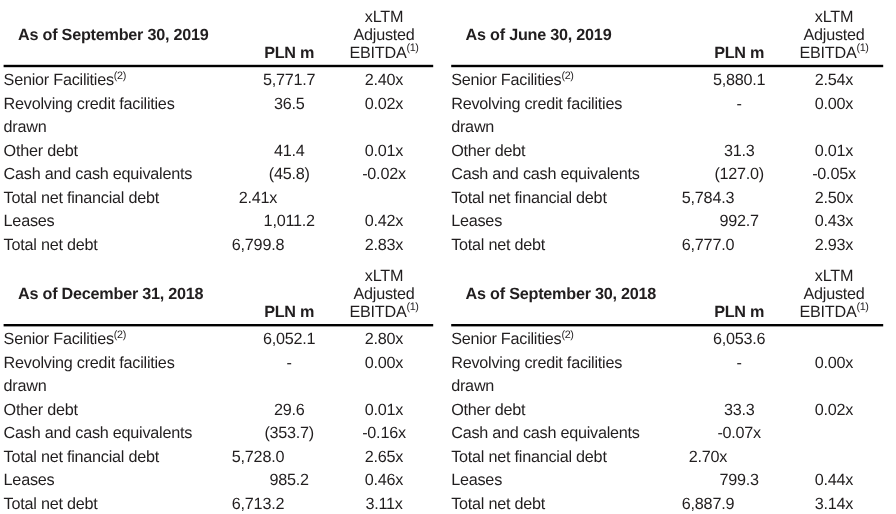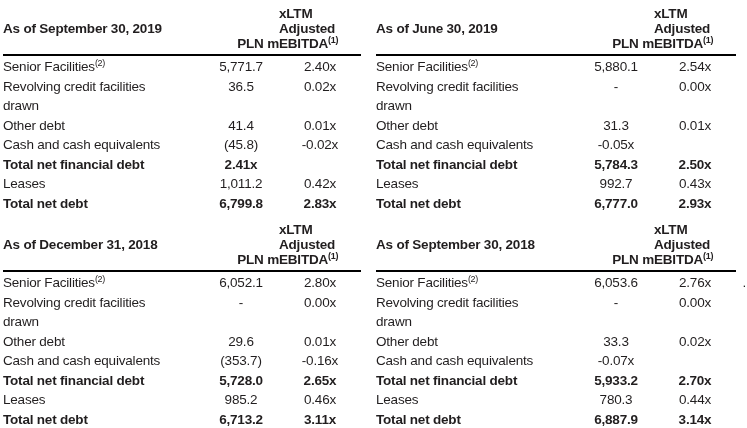--- a/index.html
+++ b/index.html
@@ -23,46 +23,47 @@
     border-bottom: 2px solid #000000;
     padding-bottom: 3px;
   }
   .title {
     font-weight: 700;
     font-size: 13.5px;
     letter-spacing: -0.2px;
     white-space: nowrap;
     padding-bottom: 15px;
     line-height: 15px;
+    margin-left: 12px;
   }
   .hdr-pln {
     font-weight: 700;
     font-size: 13.5px;
     letter-spacing: -0.2px;
-    text-align: right;
+    text-align: center;
     line-height: 15px;
   }
   .hdr-x {
-    font-weight: 700;
-    font-size: 13.5px;
-    letter-spacing: -0.2px;
-    text-align: left;
+    font-weight: 400;
+    font-size: 13.5px;
+    letter-spacing: -0.2px;
+    text-align: center;
     line-height: 15px;
   }
   sup { font-size: 9px; line-height: 0; vertical-align: super; letter-spacing: -0.3px; }
 
   .rows { padding-top: 1px; }
   .row {
     display: grid;
     grid-template-columns: 1fr 76px 82px;
     font-size: 13.5px;
     letter-spacing: -0.2px;
     line-height: 19.5px;
   }
-  .row.bold { font-weight: 700; }
+  .row.bold { font-weight: 400; gap: 26px; }
   .c-label { white-space: pre-line; padding-right: 6px; }
   .c-num { text-align: center; position: relative; }
   .stray { position: absolute; right: -10px; top: 0; }
 </style>
 </head>
 <body>
 
 <div class="sheet" id="sheet">
     <section class="tbl" style="left: 3px; top: 6px;">
     <div class="hdr">
@@ -134,20 +135,21 @@
     <div class="c-num">-</div>
     <div class="c-num"><span>0.00x</span><span class="stray"></span></div>
   </div>
         <div class="row">
     <div class="c-label"><span>Other debt</span><sup></sup></div>
     <div class="c-num">31.3</div>
     <div class="c-num"><span>0.01x</span><span class="stray"></span></div>
   </div>
         <div class="row">
     <div class="c-label"><span>Cash and cash equivalents</span><sup></sup></div>
+    <div class="c-num">(127.0)</div>
     <div class="c-num"><span>-0.05x</span><span class="stray"></span></div>
   </div>
         <div class="row bold">
     <div class="c-label"><span>Total net financial debt</span><sup></sup></div>
     <div class="c-num">5,784.3</div>
     <div class="c-num"><span>2.50x</span><span class="stray"></span></div>
   </div>
         <div class="row">
     <div class="c-label"><span>Leases</span><sup></sup></div>
     <div class="c-num">992.7</div>
@@ -216,45 +218,43 @@
       <div class="hdr-x">
         <div>xLTM</div>
         <div>Adjusted</div>
         <div><span>EBITDA</span><sup>(1)</sup></div>
       </div>
     </div>
     <div class="rows">
         <div class="row">
     <div class="c-label"><span>Senior Facilities</span><sup>(2)</sup></div>
     <div class="c-num">6,053.6</div>
-    <div class="c-num"><span>2.76x</span><span class="stray">.</span></div>
   </div>
         <div class="row">
     <div class="c-label"><span>Revolving credit facilities
 drawn</span><sup></sup></div>
     <div class="c-num">-</div>
     <div class="c-num"><span>0.00x</span><span class="stray"></span></div>
   </div>
         <div class="row">
     <div class="c-label"><span>Other debt</span><sup></sup></div>
     <div class="c-num">33.3</div>
     <div class="c-num"><span>0.02x</span><span class="stray"></span></div>
   </div>
         <div class="row">
     <div class="c-label"><span>Cash and cash equivalents</span><sup></sup></div>
     <div class="c-num"><span>-0.07x</span><span class="stray"></span></div>
   </div>
         <div class="row bold">
     <div class="c-label"><span>Total net financial debt</span><sup></sup></div>
-    <div class="c-num">5,933.2</div>
     <div class="c-num"><span>2.70x</span><span class="stray"></span></div>
   </div>
         <div class="row">
     <div class="c-label"><span>Leases</span><sup></sup></div>
-    <div class="c-num">780.3</div>
+    <div class="c-num">799.3</div>
     <div class="c-num"><span>0.44x</span><span class="stray"></span></div>
   </div>
         <div class="row bold">
     <div class="c-label"><span>Total net debt</span><sup></sup></div>
     <div class="c-num">6,887.9</div>
     <div class="c-num"><span>3.14x</span><span class="stray"></span></div>
   </div>
       </div>
   </section>
   </div>

